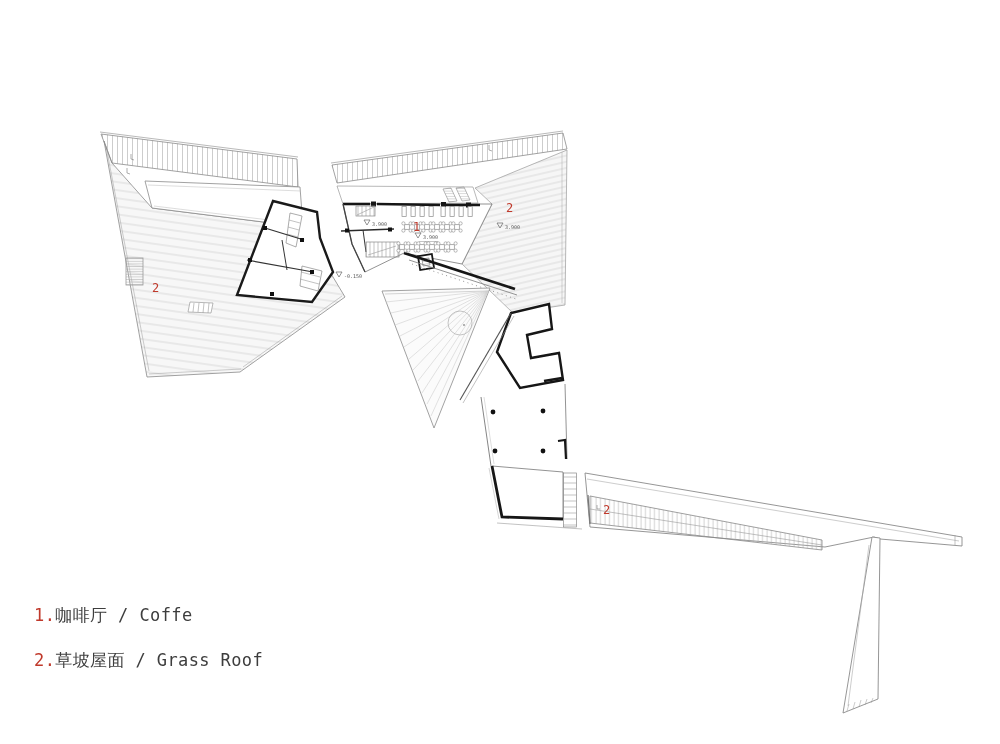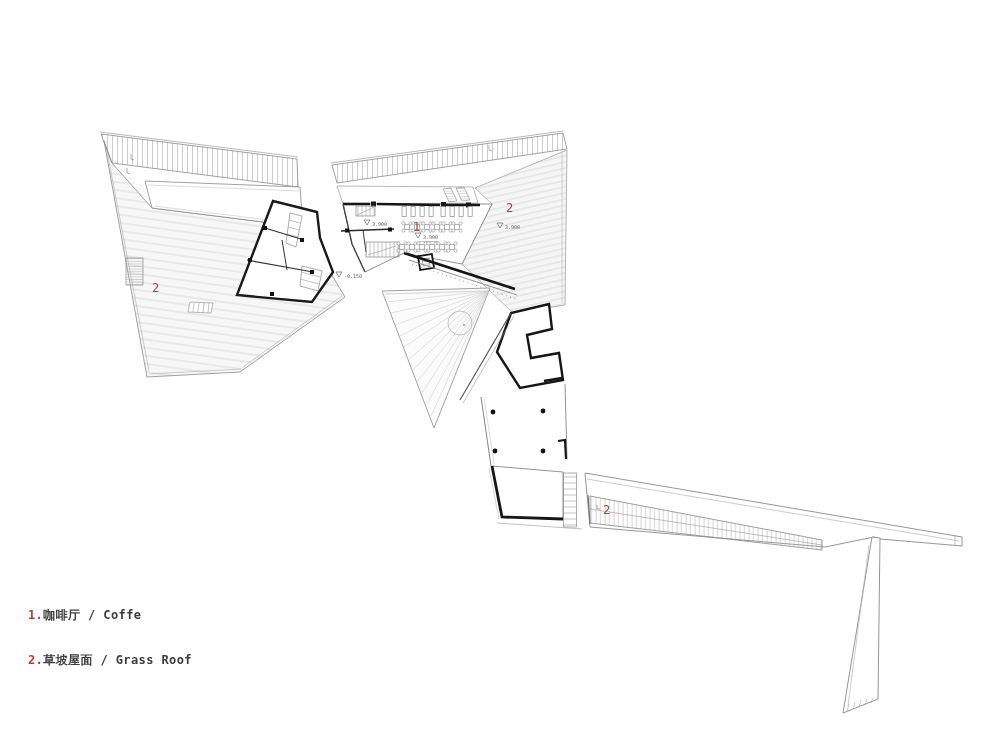--- a/index.html
+++ b/index.html
@@ -1,20 +1,20 @@
 <!DOCTYPE html>
 <html><head>
 <meta charset="utf-8">
 <style>
   html,body{margin:0;padding:0;background:#ffffff;}
   .stage{position:relative;width:1000px;height:744px;background:#fff;overflow:hidden;
          font-family:"DejaVu Sans Mono", monospace;}
   .plan-svg{position:absolute;left:0;top:0;}
-  .legend{position:absolute;left:28px;top:578px;color:#3d3d3d;font-size:12px;
-          line-height:15px;letter-spacing:0.4px;white-space:pre;font-weight:bold;}
+  .legend{position:absolute;left:34px;top:578px;color:#3d3d3d;font-size:17px;
+          line-height:15px;letter-spacing:0.4px;white-space:pre;}
   .legend .num{color:#c0392b;}
   .red-label{fill:#c0392b;font-size:12px;font-family:"DejaVu Sans Mono",monospace;}
   .elev-text{fill:#5a5a5a;font-size:5px;font-family:"DejaVu Sans Mono",monospace;}
 </style>
 </head>
 <body>
 
 <div class="stage">
 
 <svg class="plan-svg" width="1000" height="744" viewBox="0 0 1000 744" xmlns="http://www.w3.org/2000/svg">

